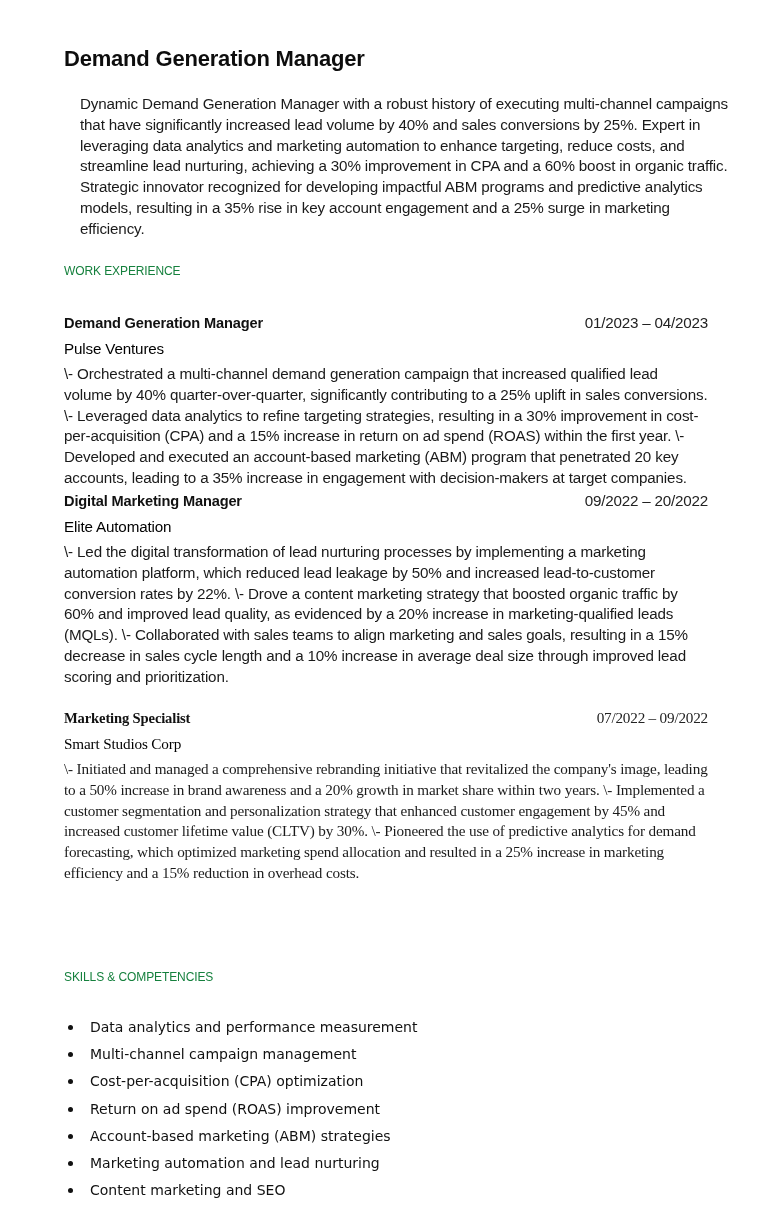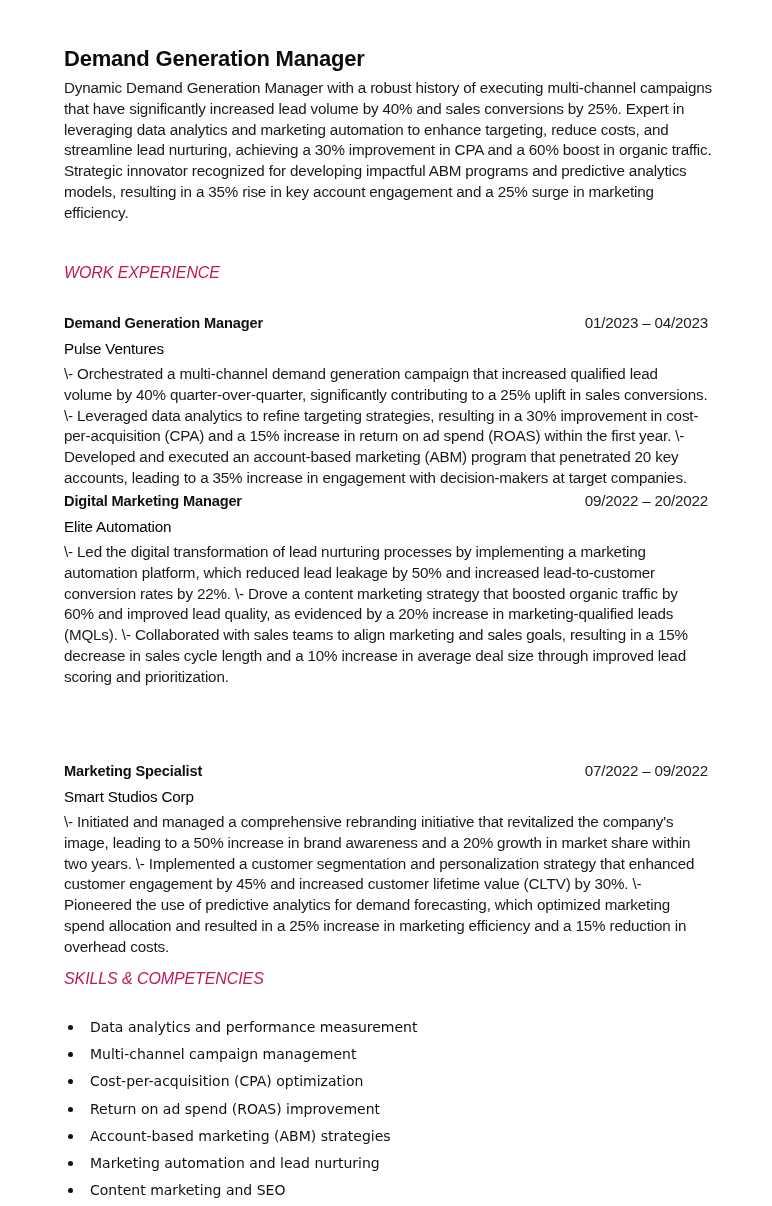--- a/index.html
+++ b/index.html
@@ -9,26 +9,26 @@
     color: #111111;
   }
   .page { position: relative; padding: 0 64px; }
   .name {
     position: absolute; left: 64px; top: 46px;
     font-size: 22px; font-weight: bold; letter-spacing: -0.2px;
     color: #0d0d0d; margin: 0;
   }
   .summary {
     position: absolute; left: 64px; top: 78px; width: 650px;
-    font-size: 15.2px; line-height: 20.8px; color: #1a1a1a; margin: 0;
+    font-size: 15.2px; line-height: 20.8px; color: #1a1a1a; margin: 16px;
     letter-spacing: -0.15px;
   }
   .section-title {
     position: absolute; left: 64px;
-    font-size: 16px; letter-spacing: -0.1px; color: #be185d; text-transform: uppercase; font-style: italic;
+    font-size: 12px; letter-spacing: -0.1px; color: #15803d; text-transform: uppercase;
   }
   .job { position: absolute; left: 64px; width: 644px; }
   .job-head { display: flex; justify-content: space-between; align-items: baseline; height: 24px; }
   .job-title { font-size: 14.6px; font-weight: bold; color: #111; letter-spacing: -0.15px; }
   .job-dates { font-size: 15.2px; color: #222; letter-spacing: -0.2px; }
   .job-company { font-size: 15.2px; color: #000000; height: 24px; line-height: 22px; letter-spacing: -0.15px; }
   .job-desc { font-size: 15.2px; line-height: 20.8px; color: #1a1a1a; margin-top: 2px; letter-spacing: -0.15px; }
   .skills { position: absolute; left: 64px; top: 1016px; margin: 0; padding: 0; list-style: none; }
   .skills li {
     position: relative; padding-left: 26px; height: 27.2px; line-height: 22px;
@@ -60,21 +60,21 @@
 
   <div class="job" style="top:492px;">
     <div class="job-head">
       <span class="job-title">Digital Marketing Manager</span>
       <span class="job-dates">09/2022 – 20/2022</span>
     </div>
     <div class="job-company">Elite Automation</div>
     <div class="job-desc">\- Led the digital transformation of lead nurturing processes by implementing a marketing automation platform, which reduced lead leakage by 50% and increased lead-to-customer conversion rates by 22%. \- Drove a content marketing strategy that boosted organic traffic by 60% and improved lead quality, as evidenced by a 20% increase in marketing-qualified leads (MQLs). \- Collaborated with sales teams to align marketing and sales goals, resulting in a 15% decrease in sales cycle length and a 10% increase in average deal size through improved lead scoring and prioritization.</div>
   </div>
 
-  <div class="job" style="top:762px;">
+  <div class="job" style="top:709px;font-family:Liberation Serif, serif;">
     <div class="job-head">
       <span class="job-title">Marketing Specialist</span>
       <span class="job-dates">07/2022 – 09/2022</span>
     </div>
     <div class="job-company">Smart Studios Corp</div>
     <div class="job-desc">\- Initiated and managed a comprehensive rebranding initiative that revitalized the company's image, leading to a 50% increase in brand awareness and a 20% growth in market share within two years. \- Implemented a customer segmentation and personalization strategy that enhanced customer engagement by 45% and increased customer lifetime value (CLTV) by 30%. \- Pioneered the use of predictive analytics for demand forecasting, which optimized marketing spend allocation and resulted in a 25% increase in marketing efficiency and a 15% reduction in overhead costs.</div>
   </div>
 
   <div class="section-title" style="top:970px;">SKILLS &amp; COMPETENCIES</div>
 

